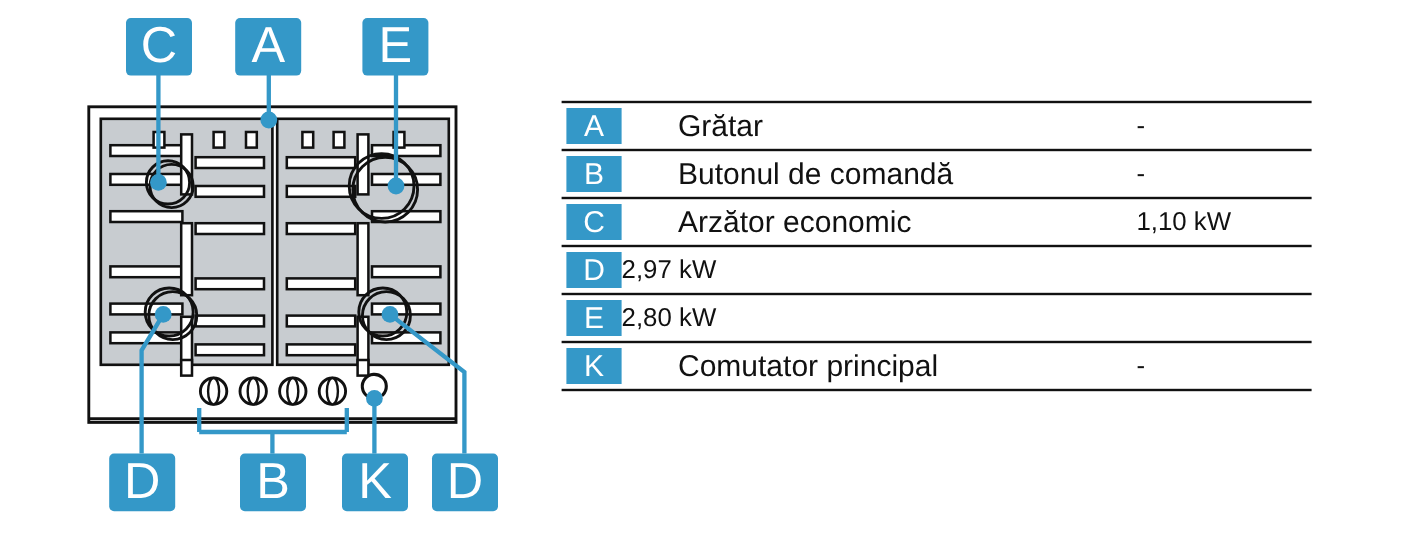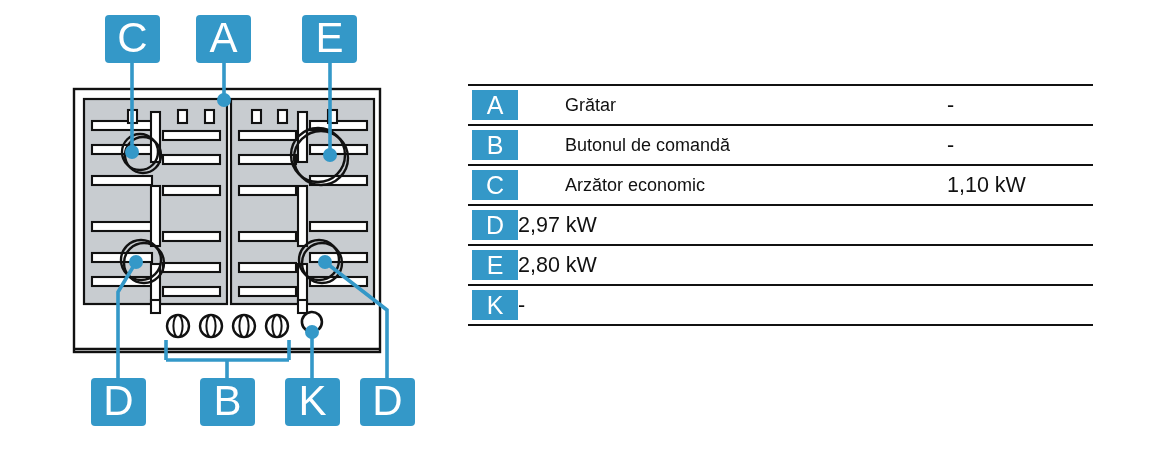--- a/index.html
+++ b/index.html
@@ -35,21 +35,21 @@
     line-height:30px;
     text-align:center;
     flex:0 0 46px;
     margin-left:4px;
     font-family:"Liberation Sans", sans-serif;
   }
   .rowlabel{
     flex:0 0 auto;
     width:382px;
     margin-left:47px;
-    font-size:18px;
+    font-size:25px;
     color:#111;
     white-space:nowrap;
   }
   .rowvalue{
     font-size:21.5px;
     color:#111;
     white-space:nowrap;
   }
 </style>
 </head>
@@ -259,17 +259,18 @@
       <div class="rowvalue">2,97 kW</div>
     </div>
 
     <div class="row">
       <div class="badge">E</div>
       <div class="rowvalue">2,80 kW</div>
     </div>
 
     <div class="row last">
       <div class="badge">K</div>
+      <div class="rowlabel">Comutator principal</div>
       <div class="rowvalue">-</div>
     </div>
 
   </div>
 </div>
 
 </body></html>

